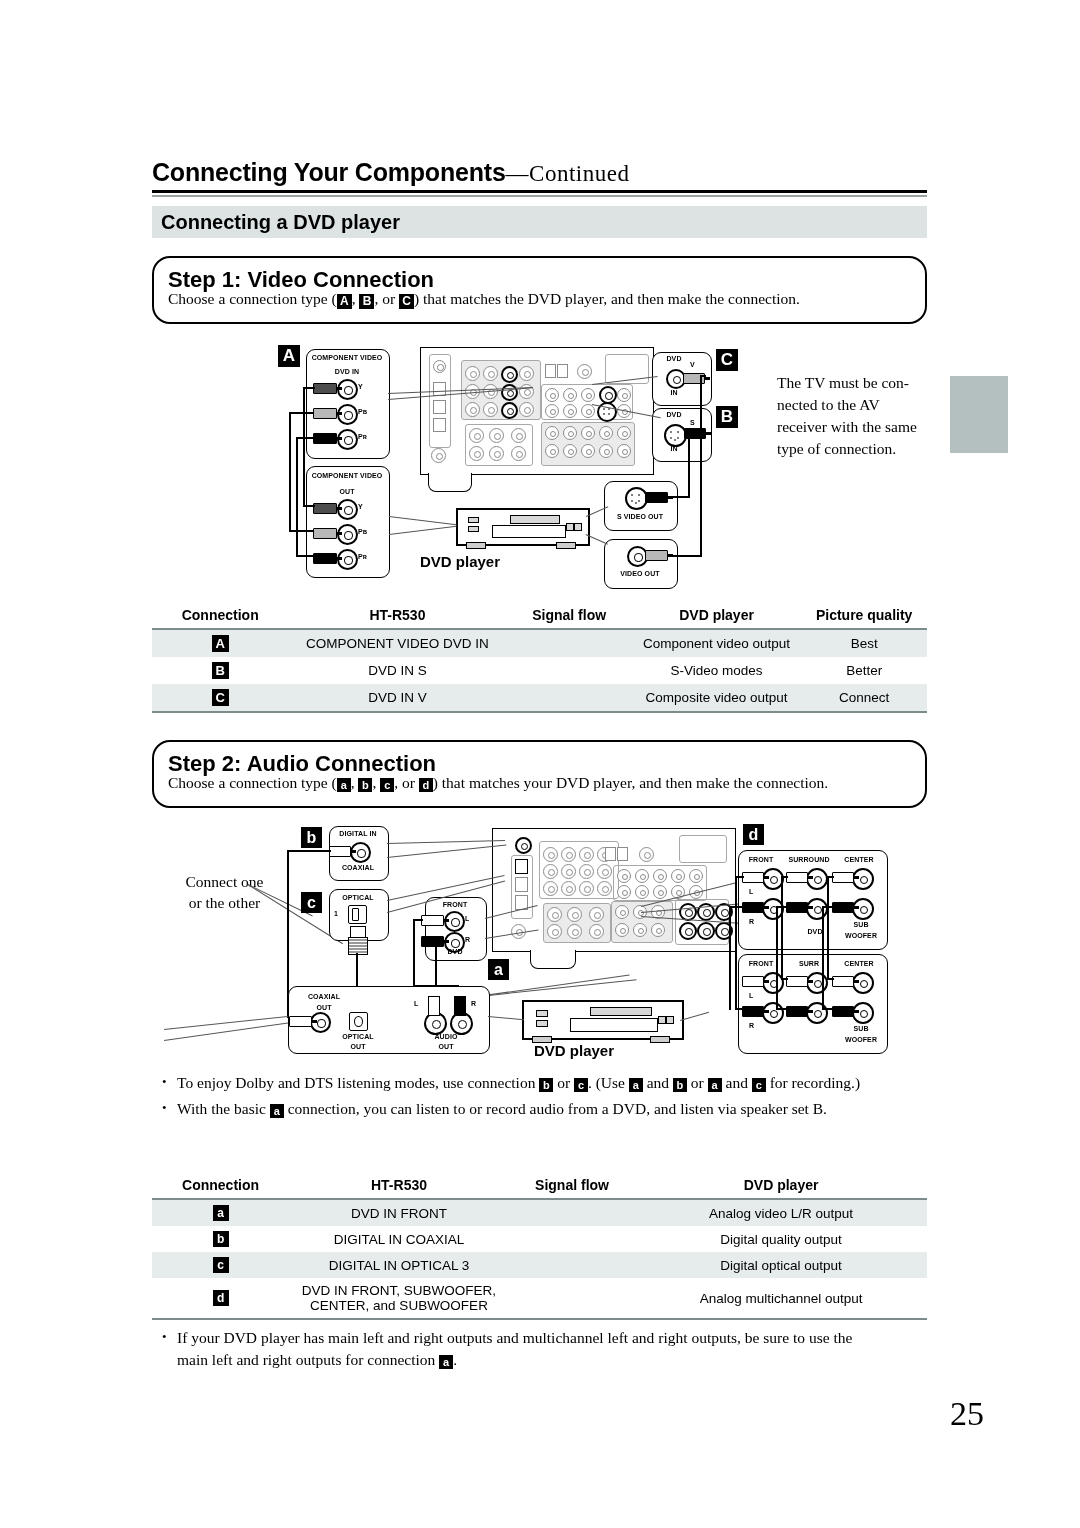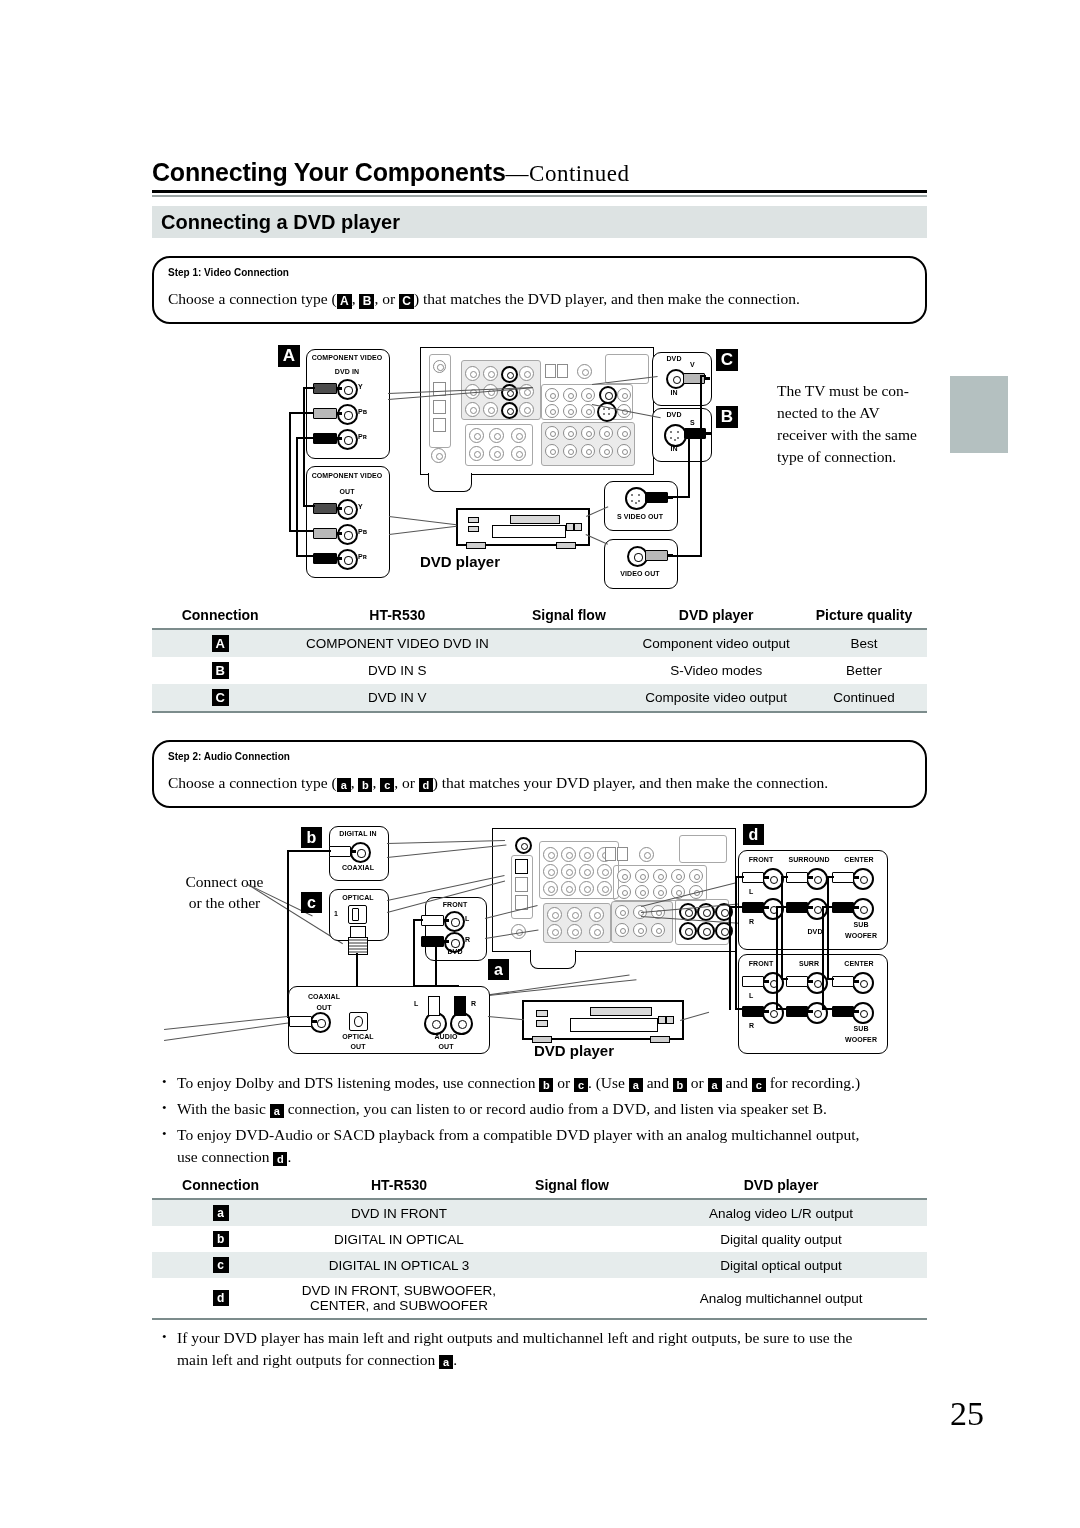--- a/index.html
+++ b/index.html
@@ -10,21 +10,21 @@
   .pg-title{position:absolute;left:152px;top:158px;font-size:25px;font-weight:bold;letter-spacing:-.2px;white-space:nowrap;}
   .pg-title .cont{font-family:"Liberation Serif",serif;font-weight:normal;font-size:23px;letter-spacing:.5px;}
   .rule-thick{position:absolute;left:152px;top:190px;width:775px;height:3px;background:#000;}
   .rule-thin{position:absolute;left:152px;top:195px;width:775px;height:2px;background:#9aa3a3;}
 
   .band{position:absolute;left:152px;top:206px;width:775px;height:32px;background:#dde3e3;}
   .band-title{position:absolute;left:161px;top:211px;font-size:20px;font-weight:bold;}
 
   
   .stepbox{position:absolute;border:2.5px solid #000;border-radius:18px;background:#fff;}
-  .step-h{font-size:10px;font-weight:bold;}
+  .step-h{font-size:22px;font-weight:bold;}
   .step-p{font-family:"Liberation Serif",serif;font-size:15.5px;}
   .tag{display:inline-block;background:#000;color:#fff;font-family:"Liberation Sans",sans-serif;
        font-weight:bold;text-align:center;vertical-align:-1px;}
   .tagU{width:15px;height:15px;line-height:15px;font-size:12px;}
   .tagL{width:14px;height:14px;line-height:14px;font-size:11px;}
 
   
   .tbl{position:absolute;border-collapse:collapse;font-size:13.5px;}
   .tbl th{font-weight:bold;font-size:14px;padding:4px 2px 5px;border-bottom:2.5px solid #7c8c8c;text-align:center;}
   .tbl td{padding:5px 2px;text-align:center;}
@@ -277,21 +277,21 @@
       <div class="btn" style="left:116px;top:13px;width:6px;height:6px;"></div>
     </div>
     <div class="foot" style="left:466px;top:542px;width:18px;height:5px;"></div>
     <div class="foot" style="left:556px;top:542px;width:18px;height:5px;"></div>
     <div class="dvdname" style="left:420px;top:553px;">DVD player</div>
     <div class="thinline" style="left:389px;top:516px;width:68px;transform:rotate(7deg);"></div>
     <div class="thinline" style="left:389px;top:534px;width:68px;transform:rotate(-7deg);"></div>
     <div class="thinline" style="left:586px;top:516px;width:24px;transform:rotate(-24deg);"></div>
     <div class="thinline" style="left:586px;top:534px;width:24px;transform:rotate(24deg);"></div>
 
-    <div style="position:absolute;left:777px;top:380px;font-family:'Liberation Serif',serif;font-size:15.5px;line-height:22px;">
+    <div style="position:absolute;left:777px;top:372px;font-family:'Liberation Serif',serif;font-size:15.5px;line-height:22px;">
       <div>The TV must be con-</div>
       <div>nected to the AV</div>
       <div>receiver with the same</div>
       <div>type of connection.</div>
     </div>
   </div>
 
   <table class="tbl" style="left:152px;top:603px;width:775px;">
     <thead>
       <tr>
@@ -315,21 +315,21 @@
         <td>DVD IN S</td>
         <td></td>
         <td>S-Video modes</td>
         <td>Better</td>
       </tr>
       <tr class="alt last">
         <td><span class="tagcellU">C</span></td>
         <td>DVD IN V</td>
         <td></td>
         <td>Composite video output</td>
-        <td>Continued</td>
+        <td>Connect</td>
       </tr>
     </tbody>
   </table>
 
   <div class="stepbox" style="left:152px;top:740px;width:771px;height:64px;">
     <div class="step-h" style="position:absolute;left:14px;top:9px;">Step 2: Audio Connection</div>
     <div class="step-p" style="position:absolute;left:14px;top:32px;">
       <span>Choose a connection type (</span><span class="tag tagL">a</span><span>, </span><span class="tag tagL">b</span><span>, </span><span class="tag tagL">c</span><span>, or </span><span class="tag tagL">d</span><span>) that matches your DVD player, and then make the connection.</span>
     </div>
   </div>
@@ -557,42 +557,41 @@
     <div class="wire h" style="left:827px;top:876px;width:7px;"></div>
     <div class="wire h" style="left:827px;top:978px;width:7px;"></div>
     <div class="wire v" style="left:822px;top:906px;height:102px;"></div>
     <div class="wire h" style="left:822px;top:906px;width:12px;"></div>
     <div class="wire h" style="left:822px;top:1008px;width:12px;"></div>
   </div>
 
   <div class="bul" style="left:156px;top:1072px;width:770px;">
     <div class="li"><span>To enjoy Dolby and DTS listening modes, use connection </span><span class="tag tagL">b</span><span> or </span><span class="tag tagL">c</span><span>. (Use </span><span class="tag tagL">a</span><span> and </span><span class="tag tagL">b</span><span> or </span><span class="tag tagL">a</span><span> and </span><span class="tag tagL">c</span><span> for recording.)</span></div>
     <div class="li"><span>With the basic </span><span class="tag tagL">a</span><span> connection, you can listen to or record audio from a DVD, and listen via speaker set B.</span></div>
-    <div class="li"><span>To enjoy DVD-Audio or SACD playback from a compatible DVD player with an analog multichannel output,</span><br><span>use connection </span><span class="tag tagL">d</span><span>.</span></div>
   </div>
 
   <table class="tbl" style="left:152px;top:1173px;width:775px;">
     <thead>
       <tr>
         <th style="width:135px">Connection</th>
         <th style="width:220px">HT-R530</th>
         <th style="width:125px">Signal flow</th>
         <th style="width:295px">DVD player</th>
       </tr>
     </thead>
     <tbody>
       <tr class="alt">
         <td><span class="tagcellL">a</span></td>
         <td>DVD IN FRONT</td>
         <td></td>
         <td>Analog video L/R output</td>
       </tr>
       <tr>
         <td><span class="tagcellL">b</span></td>
-        <td>DIGITAL IN OPTICAL</td>
+        <td>DIGITAL IN COAXIAL</td>
         <td></td>
         <td>Digital quality output</td>
       </tr>
       <tr class="alt">
         <td><span class="tagcellL">c</span></td>
         <td>DIGITAL IN OPTICAL 3</td>
         <td></td>
         <td>Digital optical output</td>
       </tr>
       <tr class="last">

